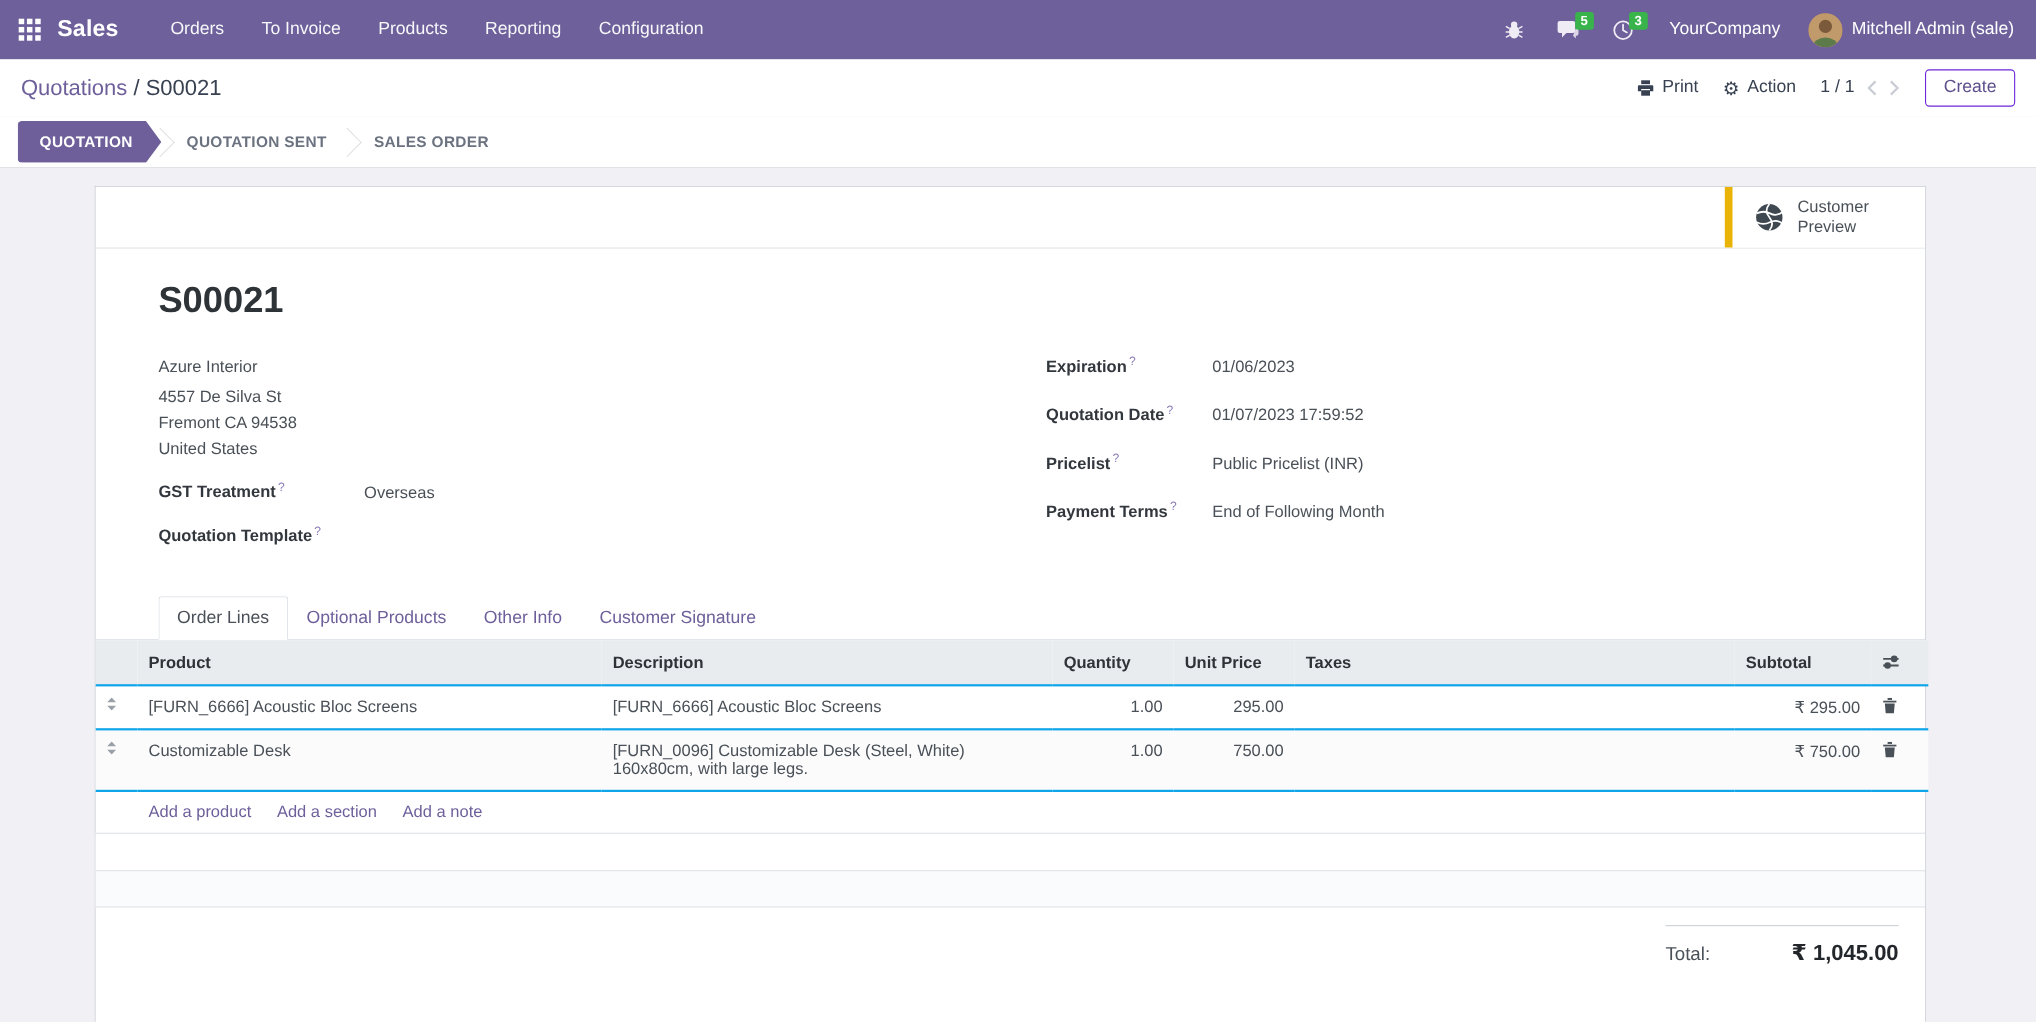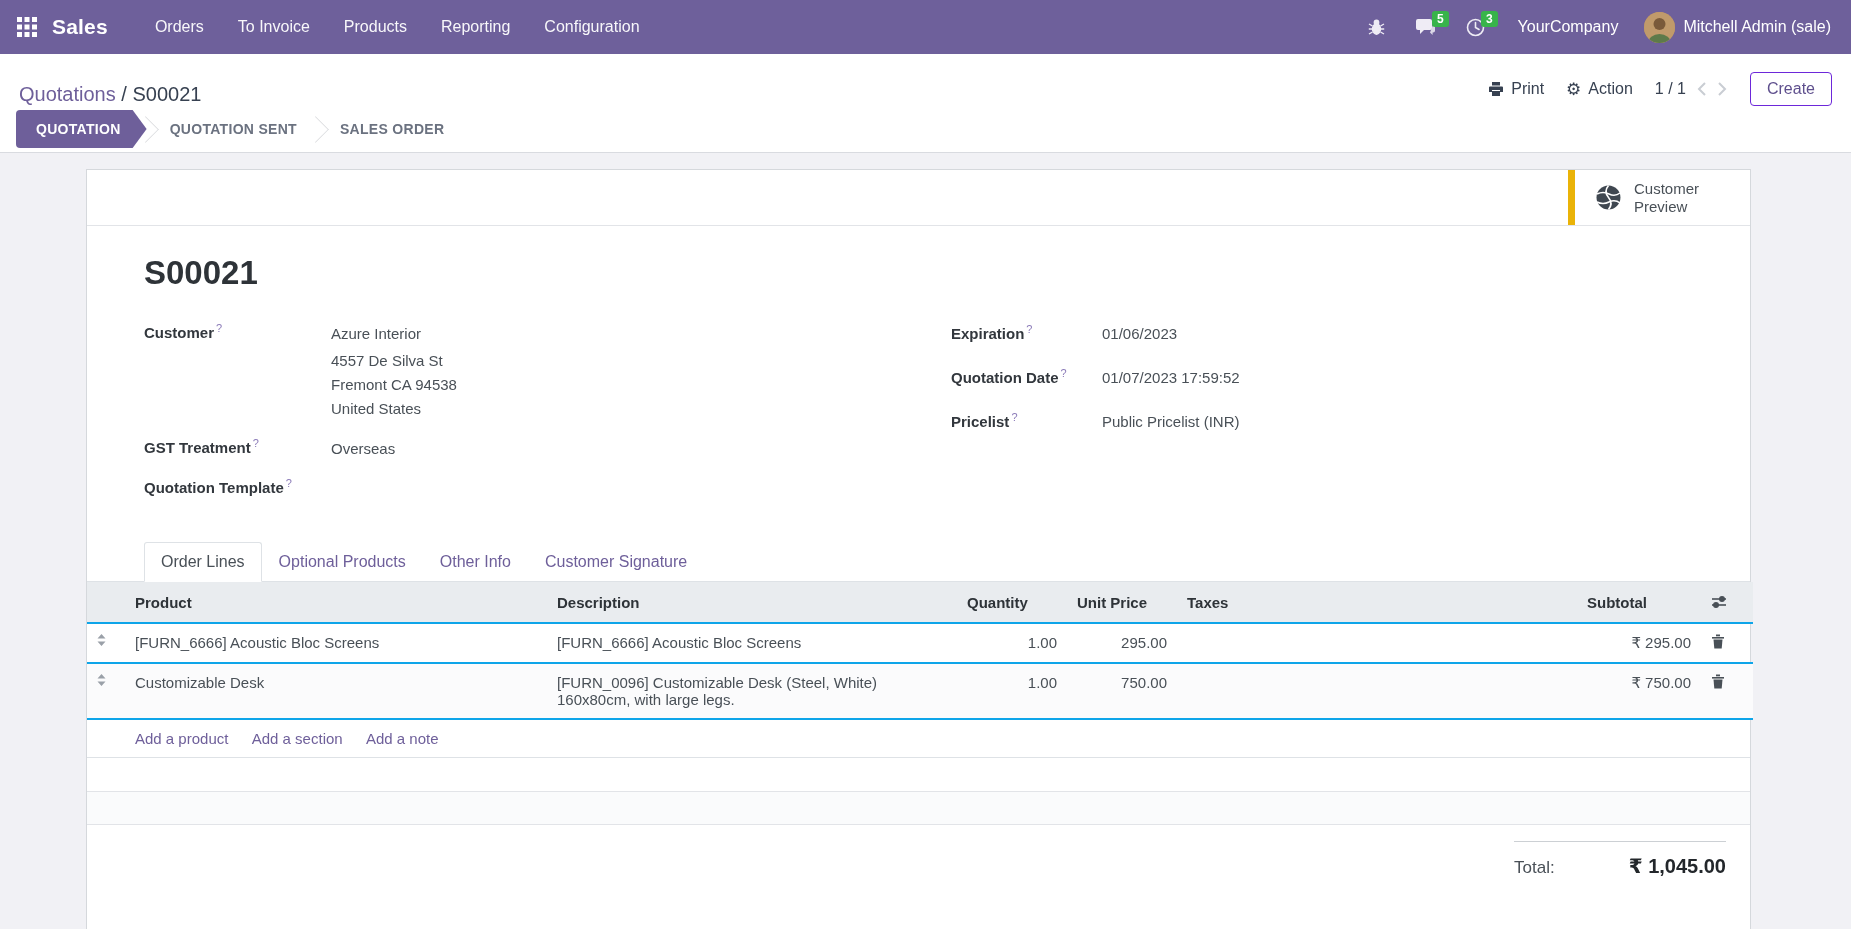--- a/index.html
+++ b/index.html
@@ -17,21 +17,21 @@
   .nav-right { display:flex; align-items:center; gap:8px; }
   .nav-icon-btn { position:relative; background:none; border:none; color:#efecf5; padding:9px 11px; cursor:pointer; display:flex; align-items:center; }
   .badge { position:absolute; top:2px; right:-2px; background:#38b44a; color:#fff;
     font-size:12px; line-height:1; padding:2px 5px; border-radius:3px; font-weight:700; }
   .company { font-size:16px; color:#fff; padding:0 14px; cursor:pointer; }
   .user { display:flex; align-items:center; gap:8px; padding:0 4px; cursor:pointer; }
   .avatar { width:31px; height:31px; border-radius:50%; background:#b98b5e; overflow:hidden; display:flex; align-items:flex-end; justify-content:center; }
   .user-name { font-size:16px; color:#fff; }
 
   
-  .control-panel { height:52px; background:#fff; display:flex; align-items:flex-end;
+  .control-panel { height:52px; background:#fff; display:flex; align-items:center;
     justify-content:space-between; padding:0 19px; }
   .breadcrumb { font-size:20px; color:#374151; }
   .breadcrumb a { color:#6e5f9a; text-decoration:none; cursor:pointer; }
   .cp-right { display:flex; align-items:center; gap:22px; }
   .cp-btn { display:flex; align-items:center; gap:7px; background:none; border:none;
     font-size:16px; color:#374151; cursor:pointer; font-family:inherit; }
   .gear-glyph { font-size:17px; line-height:1; color:#374151; }
   .pager { display:flex; align-items:center; gap:10px; font-size:16px; color:#374151; }
   .pager-arrow { background:none; border:none; color:#c9cdd3; cursor:default; display:flex; }
   .create-btn { background:#fff; border:1px solid #6d28d9; color:#5e4f8d; border-radius:4px;
@@ -247,21 +247,20 @@
         <span class="stat-label">Customer Preview</span>
       </button>
     </div>
 
     <div class="sheet-pad">
       <h1 class="doc-title">S00021</h1>
 
       <div class="field-grid">
         <div class="fg-left">
           <div class="field-row">
-            <span class="f-label"><span>Customer</span><span class="help-sup">?</span></span>
             <span class="f-value">
               <span class="addr-line">Azure Interior</span>
               <span class="addr-line mt-gap">4557 De Silva St</span>
               <span class="addr-line">Fremont CA 94538</span>
               <span class="addr-line">United States</span>
             </span>
           </div>
           <div class="field-row">
             <span class="f-label"><span>GST Treatment</span><span class="help-sup">?</span></span>
             <span class="f-value">Overseas</span>
@@ -277,20 +276,24 @@
             <span class="f-label"><span>Expiration</span><span class="help-sup">?</span></span>
             <span class="f-value">01/06/2023</span>
           </div>
           <div class="field-row">
             <span class="f-label"><span>Quotation Date</span><span class="help-sup">?</span></span>
             <span class="f-value">01/07/2023 17:59:52</span>
           </div>
           <div class="field-row">
             <span class="f-label"><span>Pricelist</span><span class="help-sup">?</span></span>
             <span class="f-value">Public Pricelist (INR)</span>
+          </div>
+          <div class="field-row">
+            <span class="f-label"><span>Payment Terms</span><span class="help-sup">?</span></span>
+            <span class="f-value">End of Following Month</span>
           </div>
         </div>
       </div>
     </div>
 
     <div class="tabs">
       <div class="tab active">Order Lines</div>
       <div class="tab">Optional Products</div>
       <div class="tab">Other Info</div>
       <div class="tab">Customer Signature</div>

